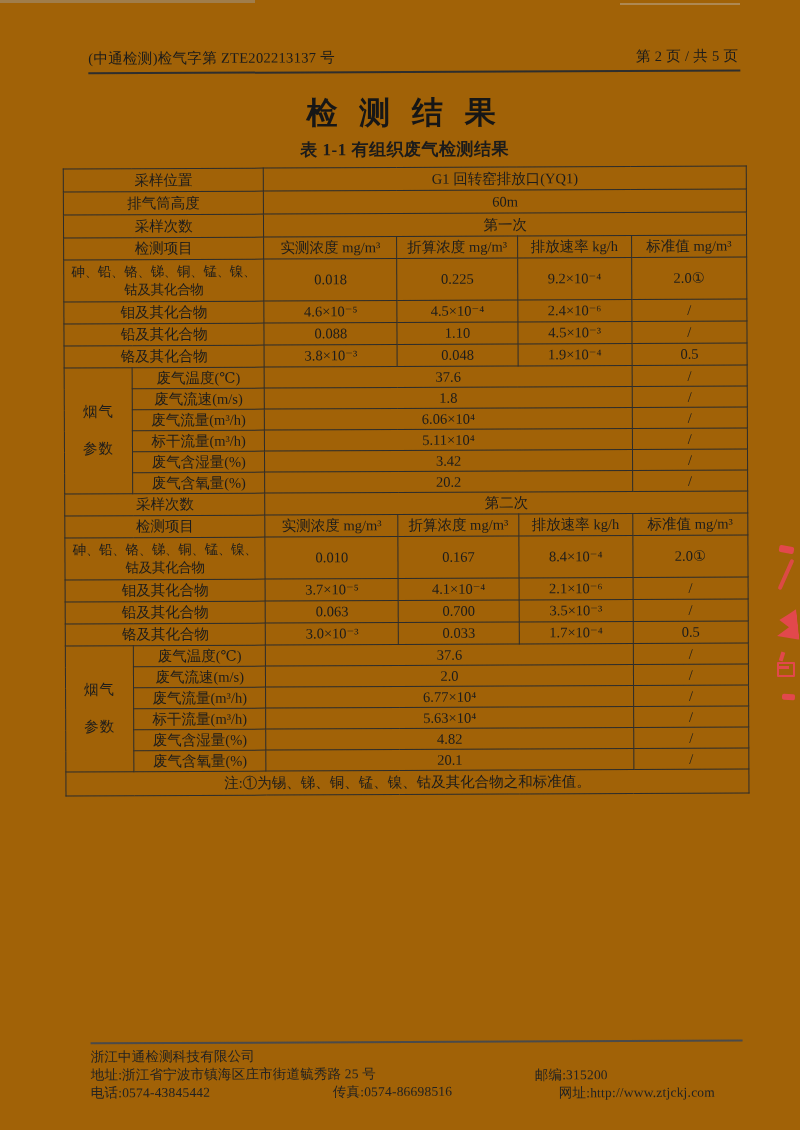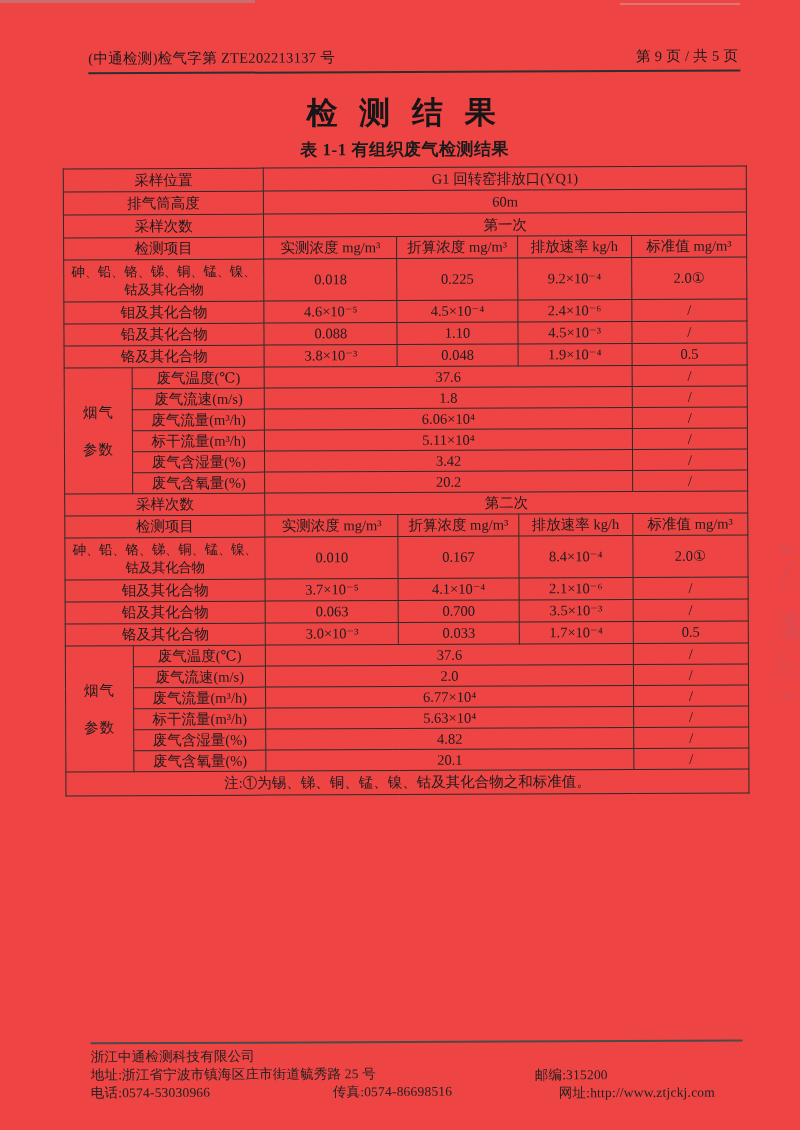--- a/index.html
+++ b/index.html
@@ -1,39 +1,39 @@
 <!DOCTYPE html>
 <html><head>
 <meta charset="utf-8">
 <style>
   html,body{margin:0;padding:0;}
   body{
     width:800px;height:1130px;background:#ffffff;overflow:hidden;
     font-family:"Liberation Serif","DejaVu Serif",serif;color:#1b1b1b;
   }
-  .page{position:relative;width:800px;height:1130px;background:#ef4444;overflow:hidden;}
+  .page{position:relative;width:800px;height:1130px;background:#a16207;overflow:hidden;}
   .tilt{position:absolute;inset:0;transform:rotate(-0.25deg);transform-origin:50% 40%;}
   .scan-smudge{position:absolute;top:0;left:545;width:255px;height:3px;background:#9f9f9f;opacity:.45;}
   .scan-smudge2{position:absolute;top:3px;left:620px;width:120px;height:2px;background:#c2c2c2;opacity:.4;}
 
   .doc-header{position:absolute;top:48px;left:90px;width:650px;display:flex;justify-content:space-between;font-size:14.5px;letter-spacing:.3px;}
   .header-rule{position:absolute;top:71px;left:90px;width:652px;height:2px;background:#2e2e2e;}
 
   .report-title{position:absolute;top:92px;left:65px;width:682px;text-align:center;font-size:31px;font-weight:700;letter-spacing:7px;color:#161616;}
   .table-title{position:absolute;top:138px;left:65px;width:682px;text-align:center;font-size:17px;font-weight:700;letter-spacing:.5px;}
 
   table.results{
     position:absolute;top:167px;left:64px;width:684px;
     border-collapse:collapse;table-layout:fixed;font-size:14.5px;color:#1c1c1c;
   }
   table.results td{border:1px solid #2c2c2c;text-align:center;vertical-align:middle;padding:0 2px;overflow:hidden;}
   td.left{text-align:left;padding-left:6px;}
   .pre{white-space:pre-line;}
   .small{font-size:13.5px;letter-spacing:-0.3px;border-radius:15px;}
-  .fluelabel{line-height:2.5;letter-spacing:1px;}
+  .fluelabel{line-height:2.5;letter-spacing:1px;font-family:Liberation Mono, monospace;}
   tr.h23{height:23px;} tr.h22{height:22px;} tr.h42{height:42px;} tr.h21{height:21px;} tr.h24{height:24px;}
 
   .footer-rule{position:absolute;top:1041px;left:88px;width:652px;height:1.6px;background:#4a4a4a;}
   .footer{position:absolute;left:0;top:0;width:800px;height:1130px;font-size:13.5px;color:#222;}
   .footer span{position:absolute;white-space:nowrap;letter-spacing:.2px;}
   .f-company{left:88px;top:1047px;}
   .f-address{left:88px;top:1065px;}
   .f-postal{left:532px;top:1067px;}
   .f-phone{left:88px;top:1083px;}
   .f-fax{left:330px;top:1083px;}
@@ -53,21 +53,21 @@
 <body>
 
 <div class="page">
   <div class="scan-smudge"></div>
   <div class="scan-smudge2"></div>
 
   <div class="tilt">
 
     <div class="doc-header">
       <span>(中通检测)检气字第 ZTE202213137 号</span>
-      <span>第 9 页 / 共 5 页</span>
+      <span>第 2 页 / 共 5 页</span>
     </div>
     <div class="header-rule"></div>
 
     <div class="report-title">检 测 结 果</div>
     <div class="table-title">表 1-1 有组织废气检测结果</div>
 
     <table class="results">
       <colgroup>
         <col style="width:68px">
           <col style="width:132px">
@@ -237,21 +237,21 @@
           <td colspan="6" class="left">注:①为锡、锑、铜、锰、镍、钴及其化合物之和标准值。</td>
         </tr>
       </tbody>
     </table>
 
     <div class="footer-rule"></div>
     <div class="footer">
       <span class="f-company">浙江中通检测科技有限公司</span>
       <span class="f-address">地址:浙江省宁波市镇海区庄市街道毓秀路 25 号</span>
       <span class="f-postal">邮编:315200</span>
-      <span class="f-phone">电话:0574-53030966</span>
+      <span class="f-phone">电话:0574-43845442</span>
       <span class="f-fax">传真:0574-86698516</span>
       <span class="f-website">网址:http://www.ztjckj.com</span>
     </div>
   </div>
 
   <div class="stamp">
     <div class="sm1" style="background: rgb(226, 72, 76);"></div>
     <div class="sm2" style="background: rgb(226, 72, 76);"></div>
     <div class="sm3" style="background: rgb(226, 72, 76);"></div>
     <div class="sm4a" style="background: rgb(226, 72, 76);"></div>

